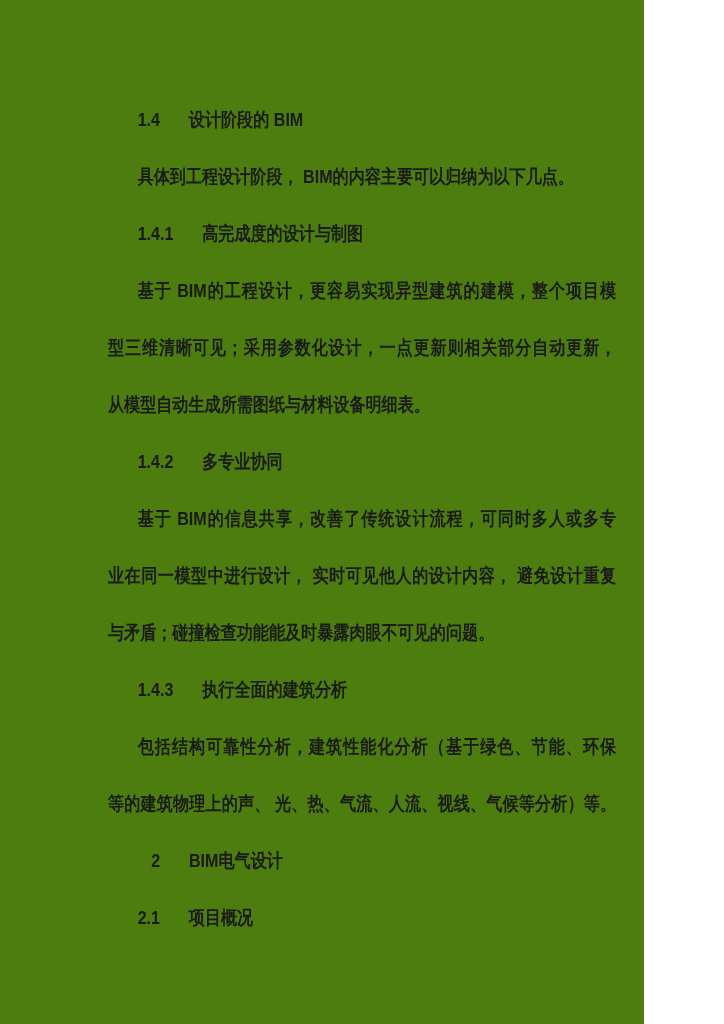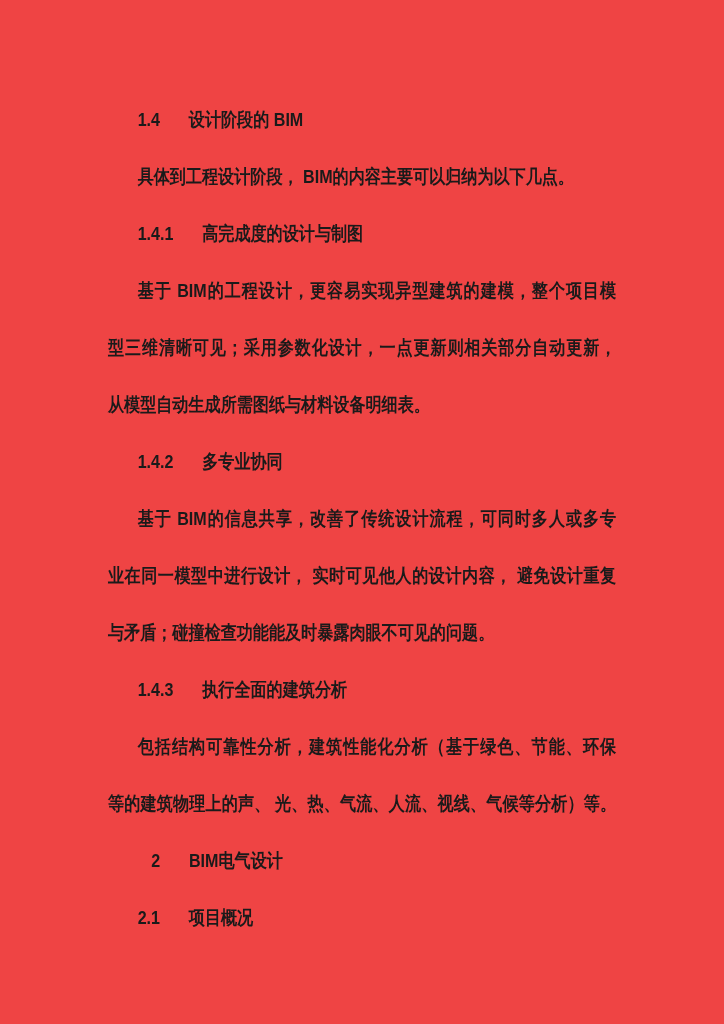--- a/index.html
+++ b/index.html
@@ -2,23 +2,23 @@
 <html><head>
 <meta charset="utf-8">
 <style>
   html, body {
     margin: 0;
     padding: 0;
     background: #ffffff;
   }
   .page {
     position: relative;
-    width: 724px;
+    width: 644px;
     height: 1024px;
-    background: #ef4444;
+    background: #4d7c0f;
     overflow: hidden;
     font-family: "Liberation Sans", sans-serif;
     text-decoration: underline;
   }
   .content {
     position: absolute;
     top: 91px;
     left: 108px;
     width: 508px;
   }

